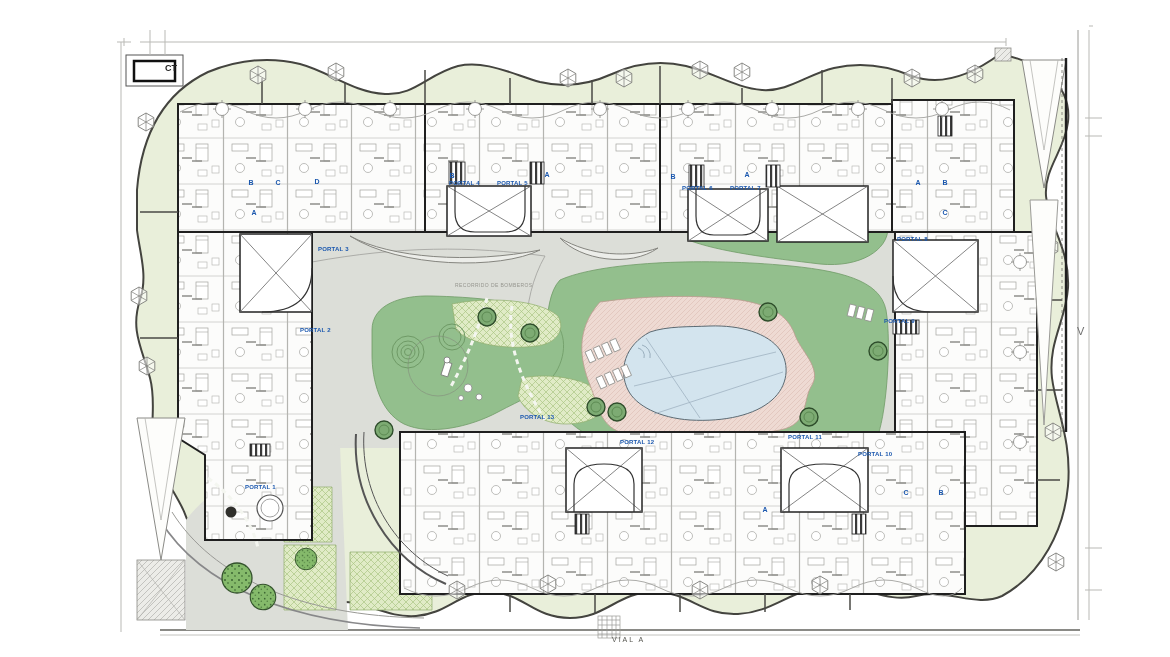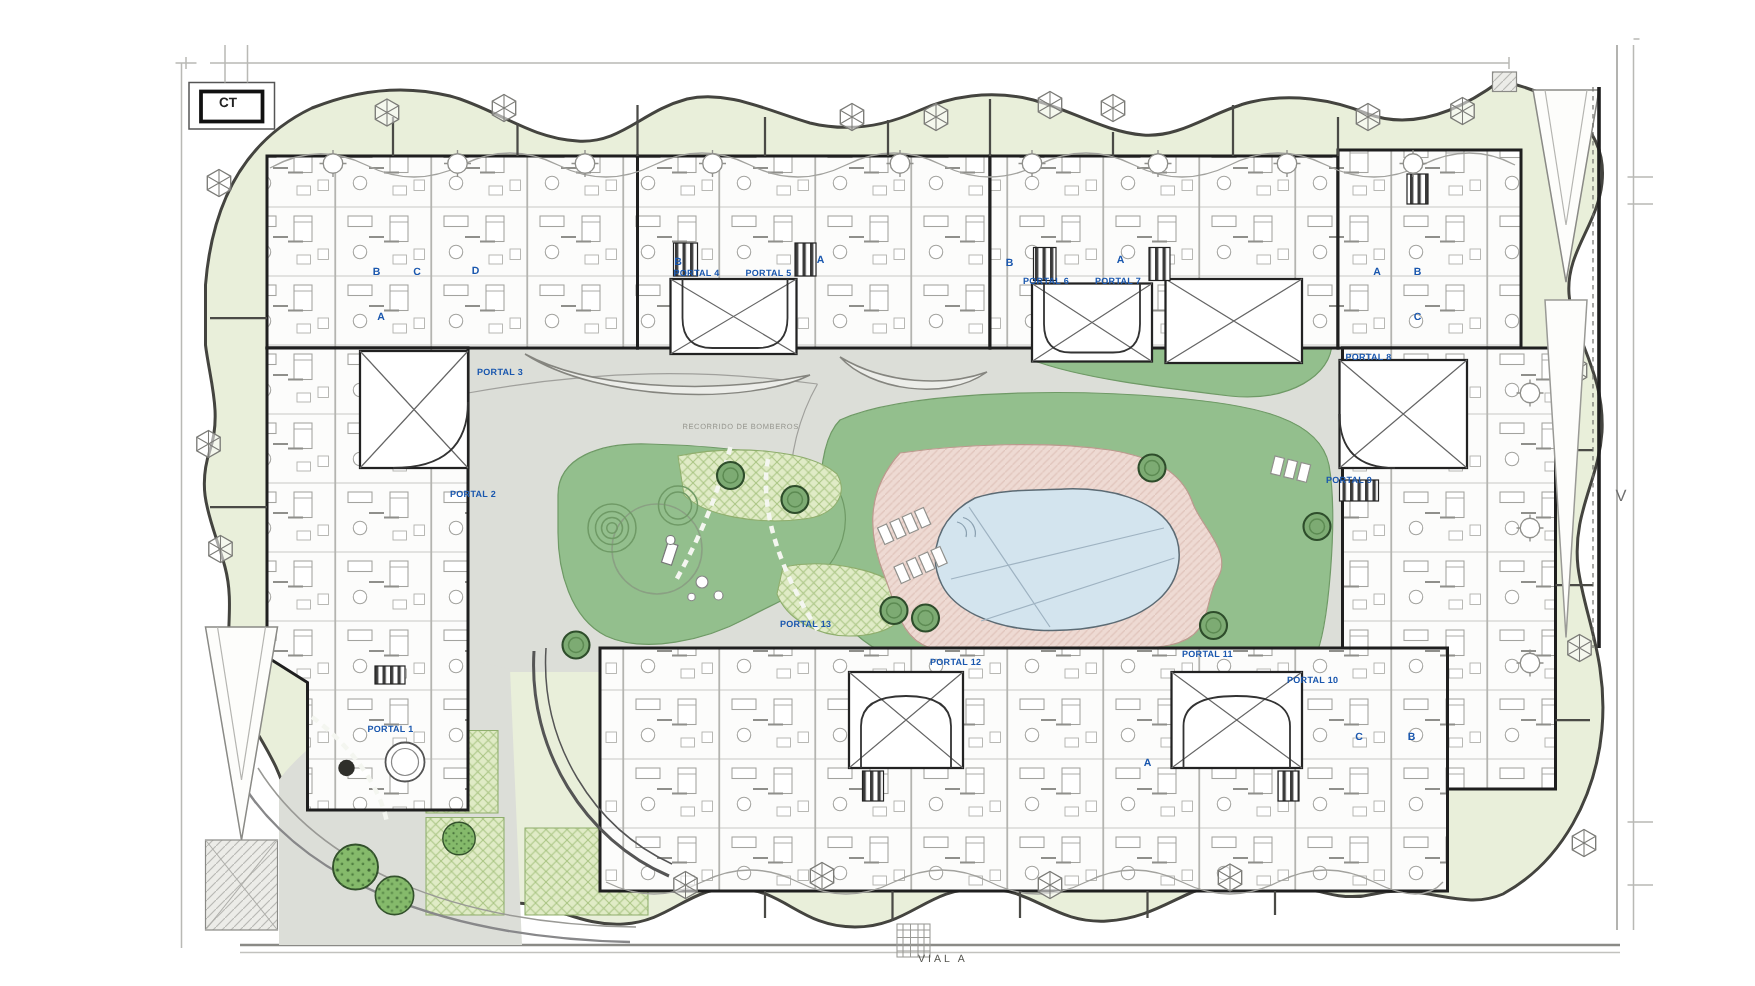--- a/index.html
+++ b/index.html
@@ -4,21 +4,21 @@
 <style>
   html,body{margin:0;padding:0;background:#fff;}
   #stage{
     position:relative;width:1170px;height:657px;background:#ffffff;overflow:hidden;
     font-family:"Liberation Sans", sans-serif;
   }
   #plan-svg{position:absolute;left:0;top:0;}
   .overlay{position:absolute;left:0;top:0;width:1170px;height:657px;pointer-events:none;}
   .portal-label{position:absolute;font-size:6px;font-weight:bold;color:#1a57ae;letter-spacing:.2px;white-space:nowrap;}
   .unit-letter{position:absolute;font-size:7px;font-weight:bold;color:#1a57ae;transform:translate(-50%,-50%);}
-  .ct-label{position:absolute;left:124px;top:63px;width:56px;text-align:center;font-size:9px;font-weight:bold;color:#222;}
+  .ct-label{position:absolute;left:143px;top:63px;width:56px;text-align:center;font-size:9px;font-weight:bold;color:#222;}
   .v-label{position:absolute;left:1077px;top:325px;font-size:11px;color:#6f6f6f;}
   .road-label{position:absolute;left:612px;top:636px;font-size:7px;color:#55554f;letter-spacing:2px;}
   .fire-label{position:absolute;left:455px;top:282px;font-size:5px;color:#96968f;letter-spacing:.4px;}
 </style>
 </head>
 <body>
 
 <div id="stage">
 
   <svg id="plan-svg" width="1170" height="657" viewBox="0 0 1170 657" aria-hidden="true">

